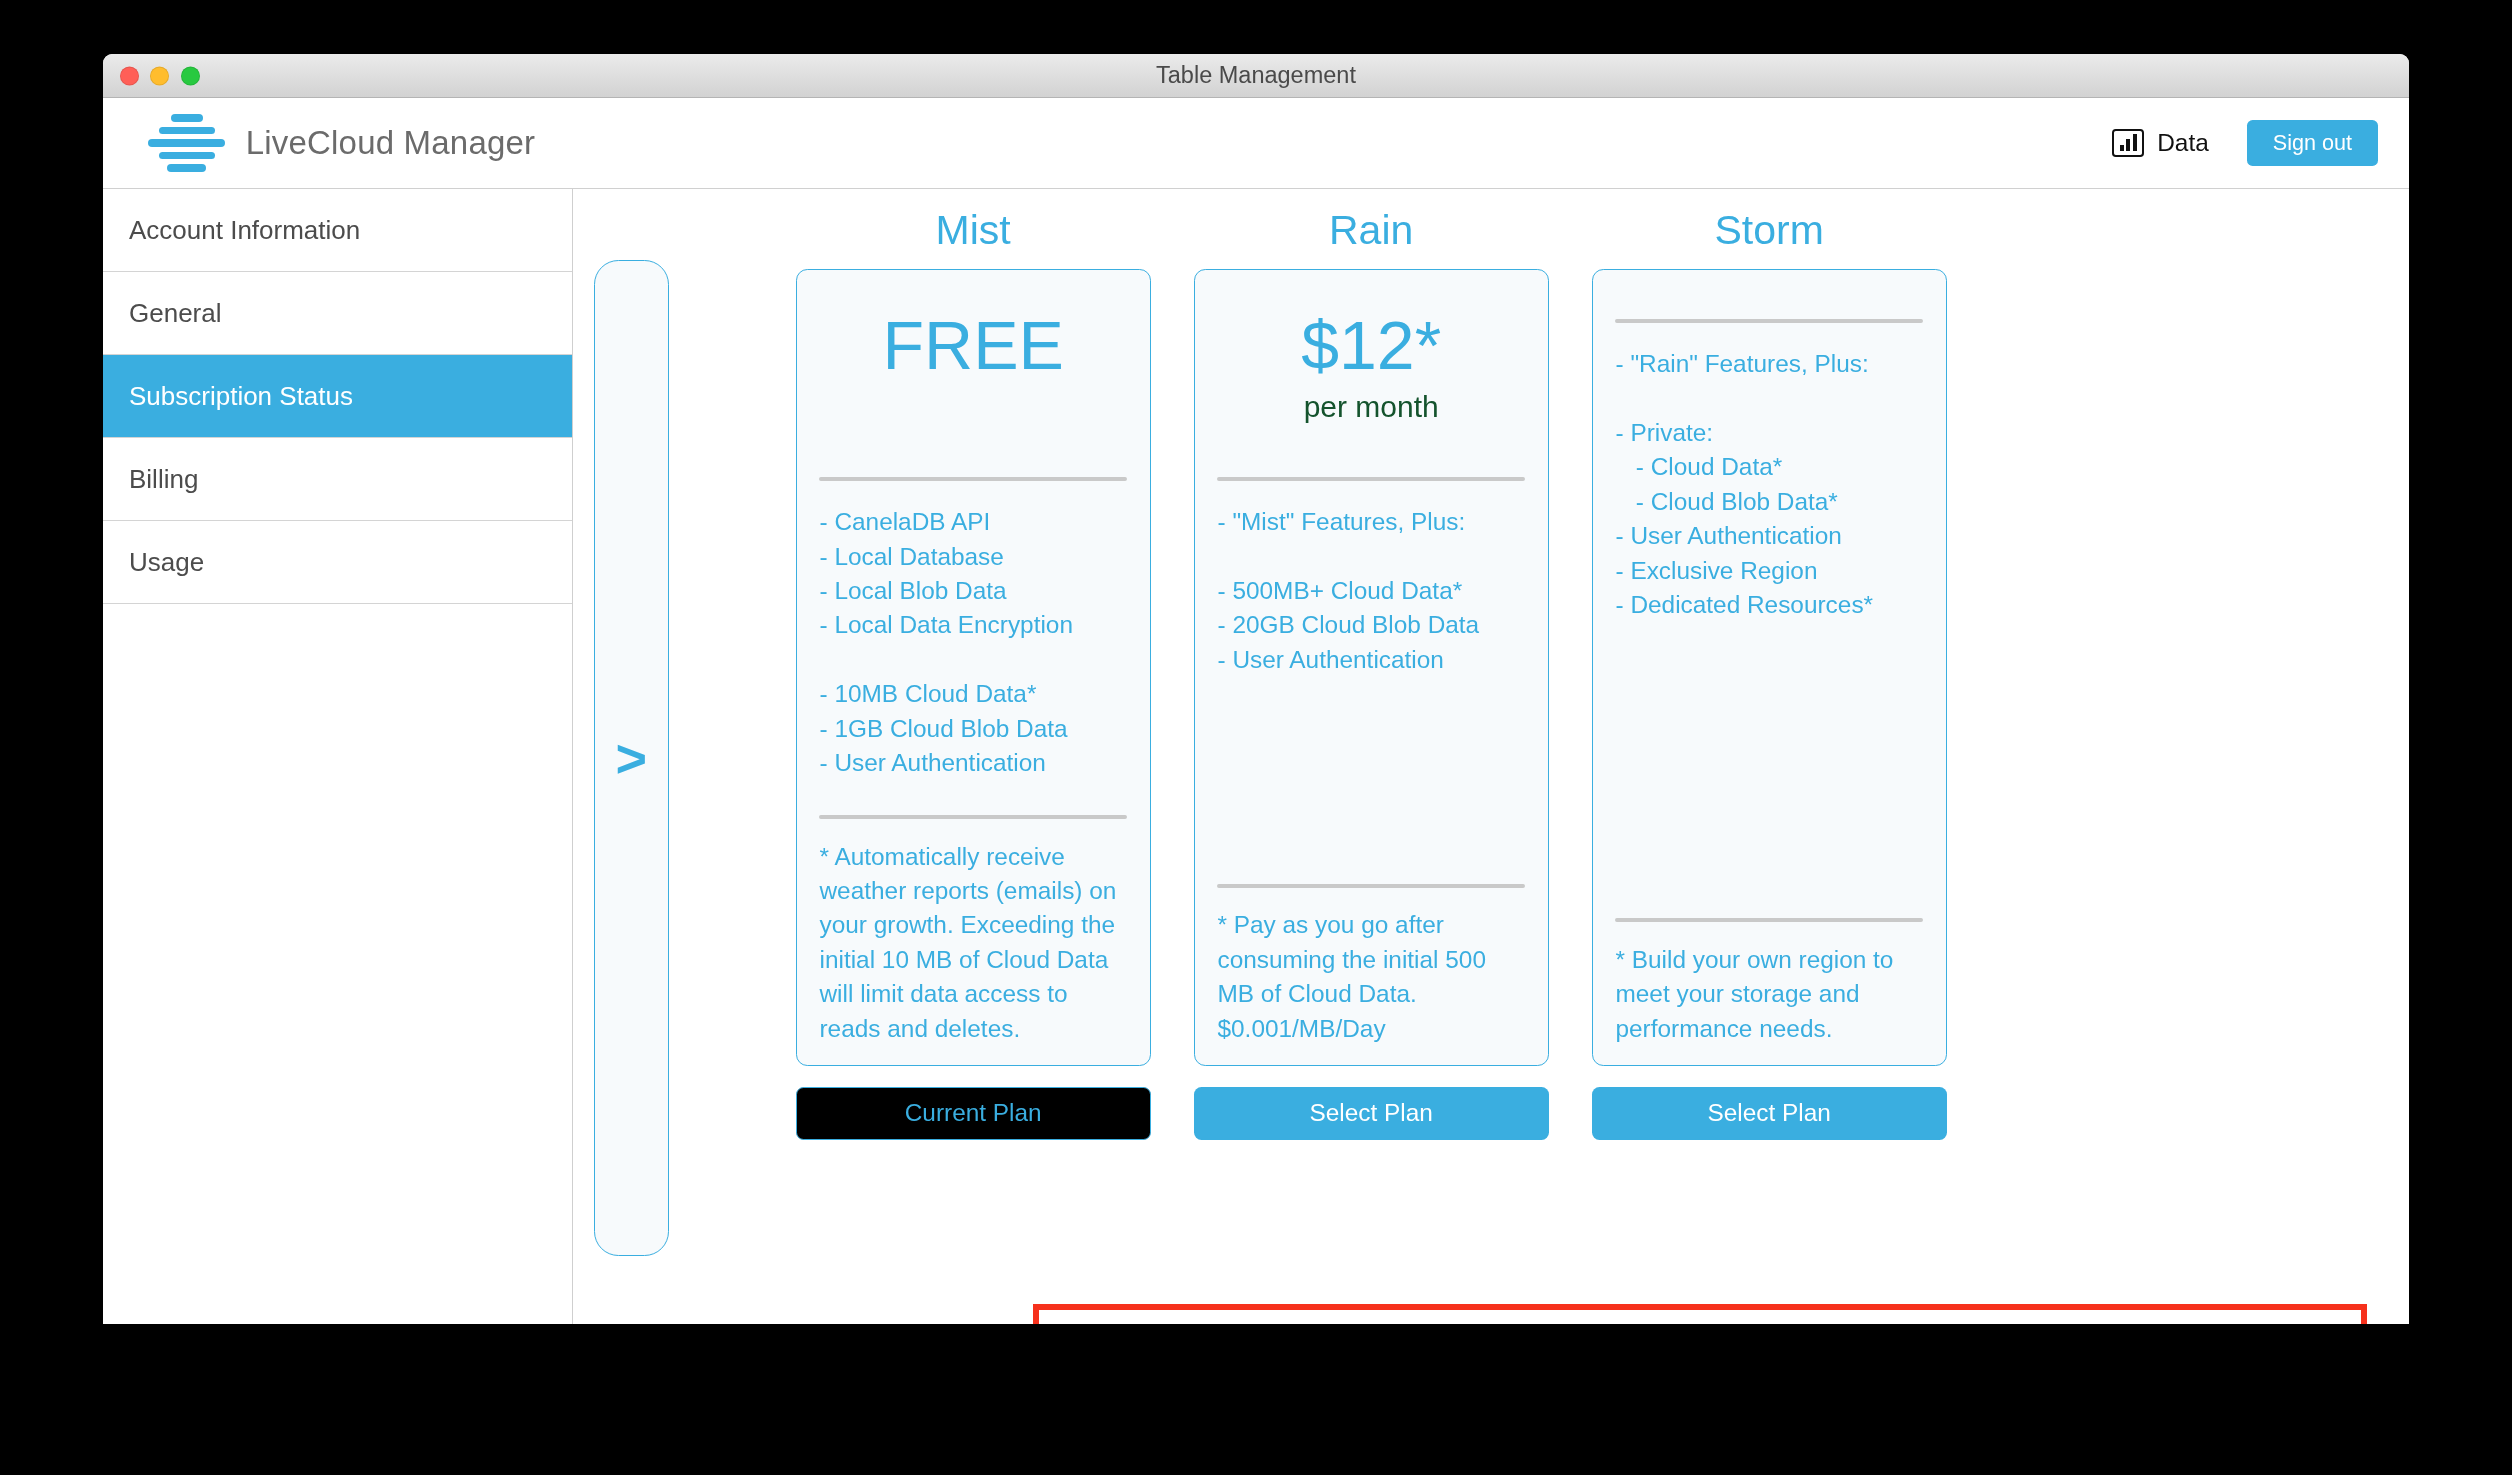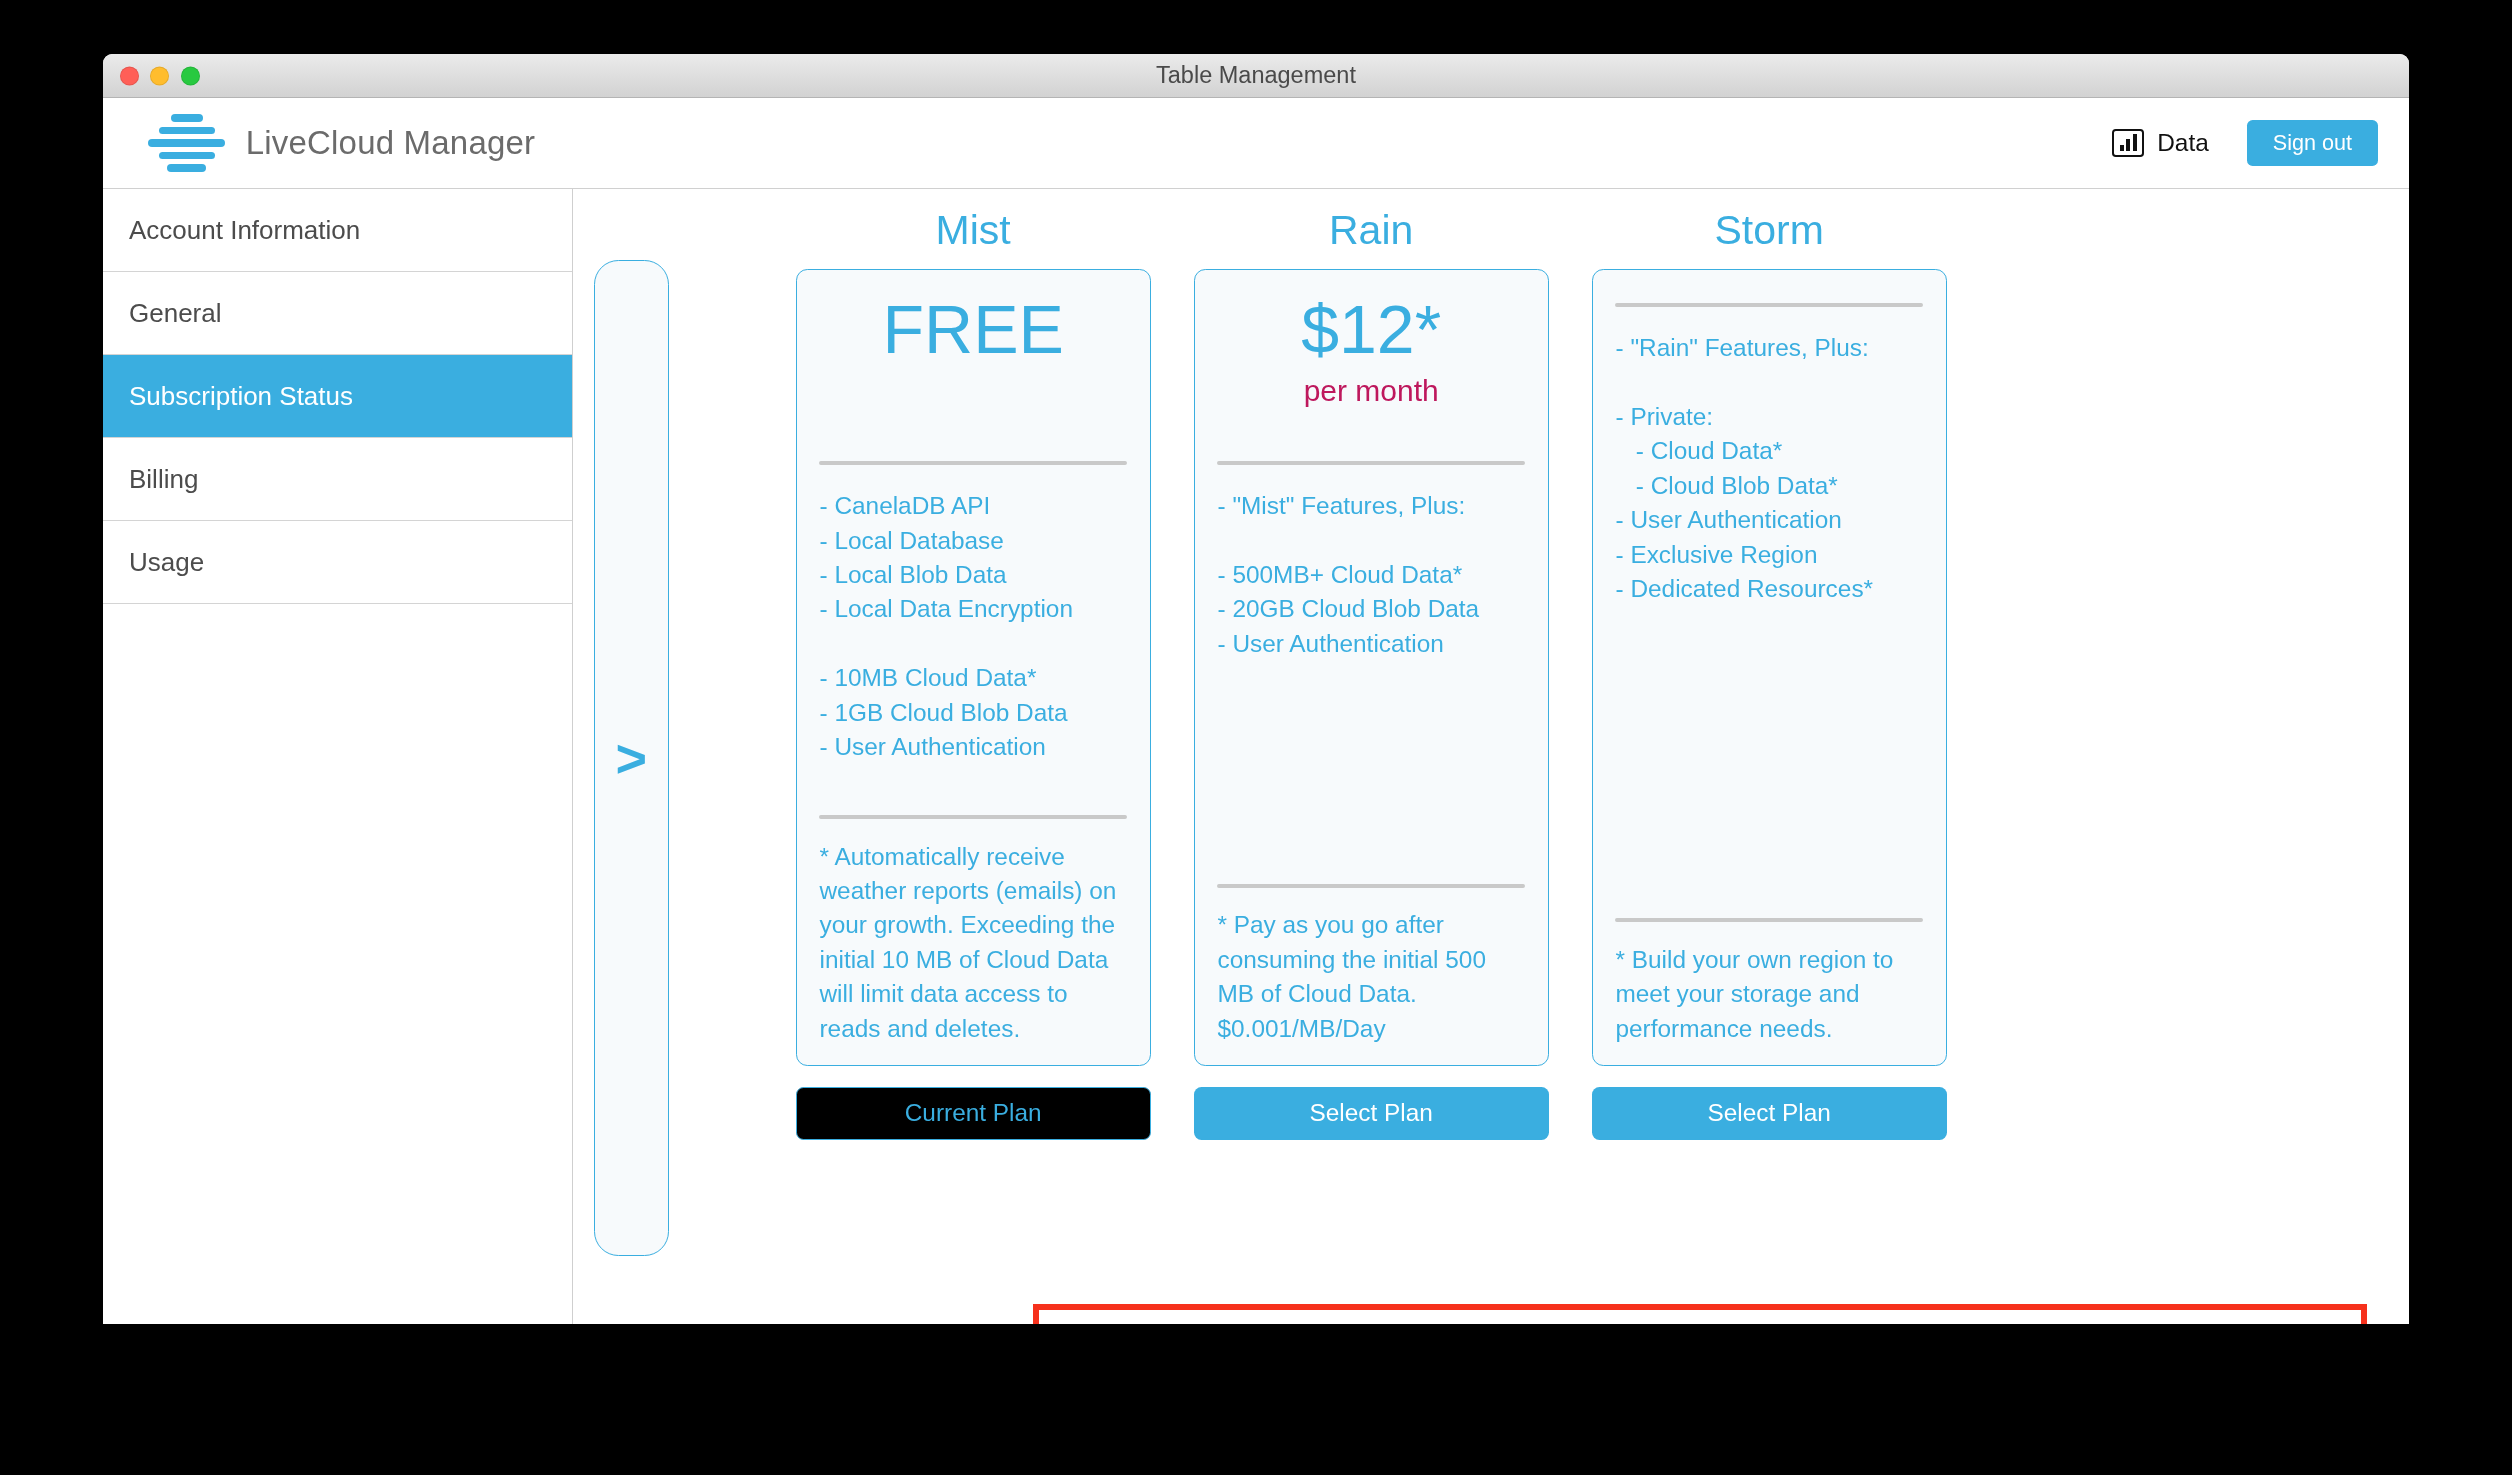--- a/index.html
+++ b/index.html
@@ -175,35 +175,35 @@
     text-align: center;
     font-size: 41px;
     color: #3aaee0;
     padding: 18px 0 15px 0;
   }
   .plan-card {
     border: 1.9px solid #3aaee0;
     border-radius: 11.3px;
     background: #f7fafc;
     height: 797px;
-    padding: 14px 19px 19px 19px;
+    padding: 30px 19px 19px 19px;
     display: flex;
     flex-direction: column;
   }
   .plan-price {
     text-align: center;
     font-size: 68px;
     color: #3aaee0;
     line-height: 1.1;
     padding-top: 7.5px;
   }
   .plan-period {
     text-align: center;
     font-size: 30px;
-    color: #be185d;
+    color: #14532d;
     margin-top: 7.5px;
   }
   .price-block { min-height: 158px; }
   .rule { height: 3.8px; background: #c9c9c9; border-radius: 1.9px; margin: 13px 3.8px; }
   .rule.top { margin-top: 19px; }
   .features {
     font-size: 24.4px;
     color: #3aaee0;
     line-height: 1.41;
     padding: 11.3px 3.8px 0 3.8px;

